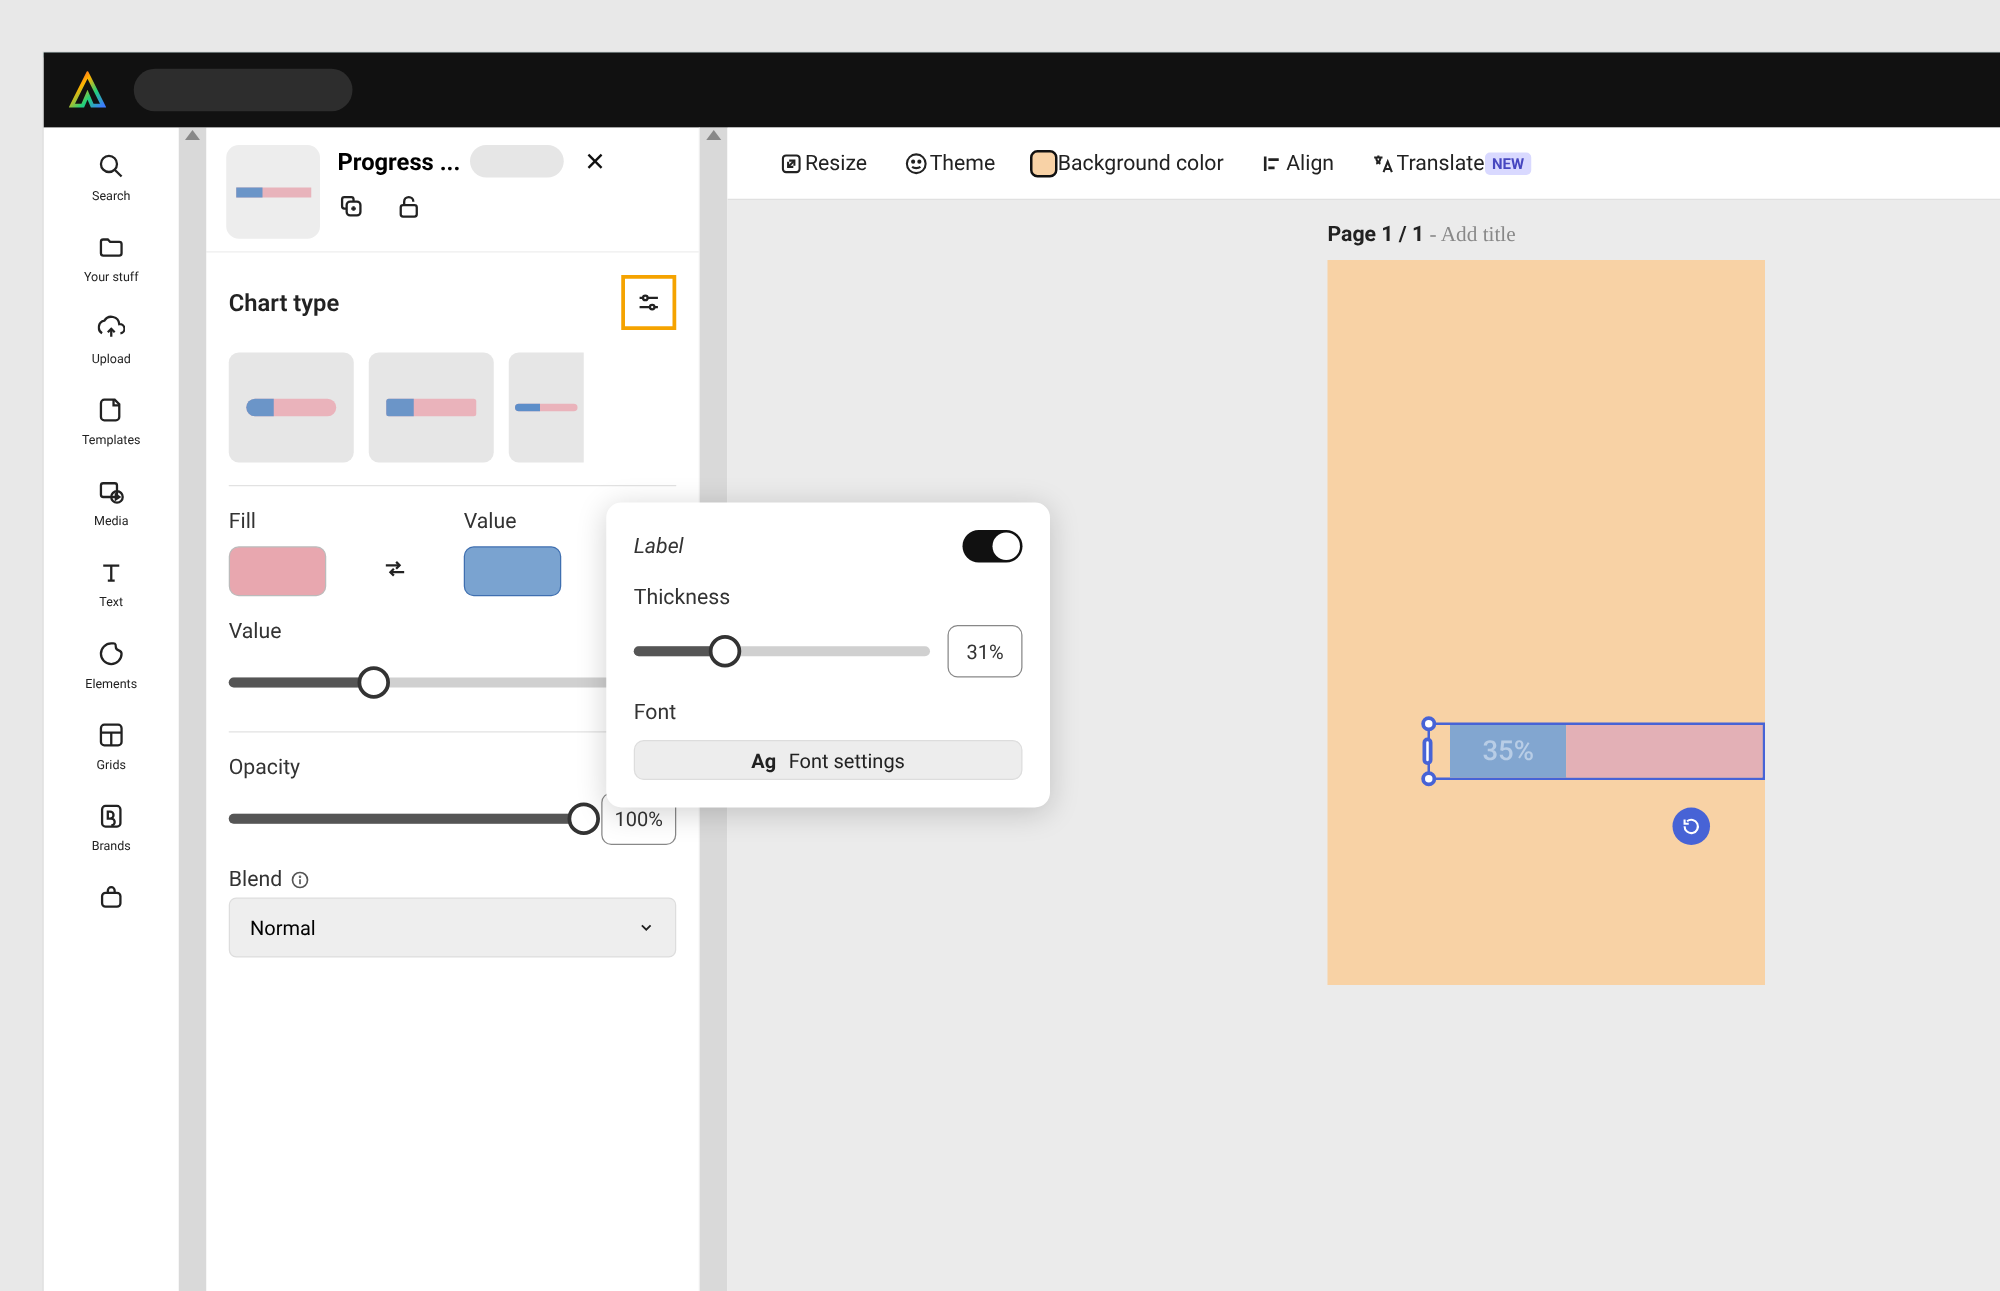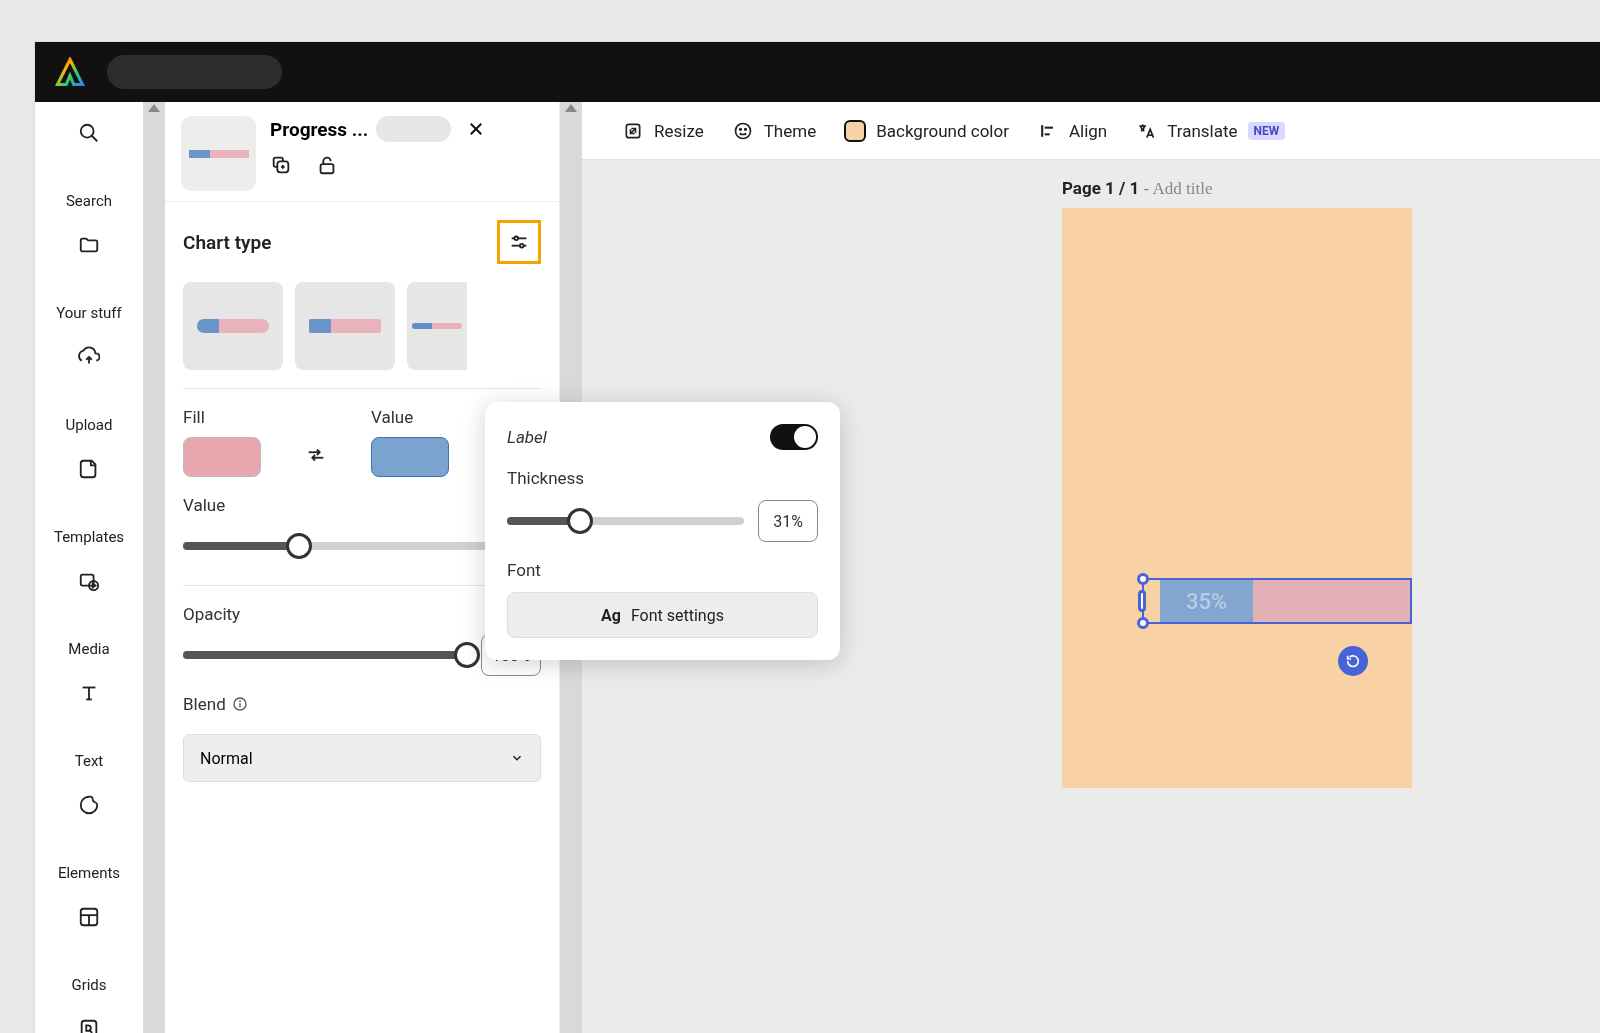--- a/index.html
+++ b/index.html
@@ -8,21 +8,21 @@
   .top-bar { height: 60px; background: #111; display: flex; align-items: center; padding: 0 20px; gap: 22px; }
   .top-bar-accent { position: absolute; left: 35px; right:0; top: 42px; height: 4px; background: #1a6f6f; }
   .logo { width: 30px; height: 30px; }
   .logo svg { width: 30px; height: 30px; }
   .search-pill { width: 175px; height: 34px; border-radius: 17px; background: #2d2d2d; }
 
   .main { flex: 1; display: flex; overflow: hidden; position: relative; }
   .left-nav { width: 108px; background: #fff; display: flex; flex-direction: column; align-items: center; padding-top: 18px; gap: 22px; }
   .nav-item { display: flex; flex-direction: column; align-items: center; gap: 6px; cursor: pointer; color: #222; }
   .nav-item span.icon { width: 26px; height: 26px; display: flex; align-items: center; justify-content: center; }
-  .nav-item .lbl { font-size: 15px; color: #222; margin-top: 40px; }
+  .nav-item .lbl { font-size: 10px; color: #222; }
 
   .scroll-gutter { width: 22px; background: #d9d9d9; position: relative; display:flex; flex-direction:column; align-items:center; padding-top:2px;}
   .scroll-gutter .arrow-up { width:0;height:0;border-left:6px solid transparent;border-right:6px solid transparent;border-bottom:8px solid #888; }
   .scroll-gutter.right { margin-left: 0; }
 
   .props-panel { width: 395px; background: #fff; display: flex; flex-direction: column; border-right: 1px solid #eee;}
   .panel-header { padding: 14px 16px 10px 16px; display: flex; align-items: flex-start; gap: 14px; border-bottom: 1px solid #eee;}
   .thumb { width: 75px; height: 75px; border-radius: 10px; background: #ededed; display:flex; align-items:center; justify-content:center;}
   .thumb-bar { width: 60px; height: 8px; background:#e8b3bb; display:flex;}
   .thumb-bar .p { background:#6b95c8; width: 35%; }
@@ -57,27 +57,27 @@
   .swap-ic { align-self:center; margin-top:26px; cursor:pointer;}
 
   .slider-row { display:flex; align-items:center; gap: 14px;}
   .slider-track { position:relative; flex:1; height: 8px; background:#d0d0d0; border-radius:4px;}
   .slider-fill { position:absolute; left:0; top:0; bottom:0; background:#555; border-radius:4px;}
   .slider-thumb { position:absolute; top:50%; transform:translate(-50%,-50%); width:26px; height:26px; background:#fff; border:3px solid #333; border-radius:50%;}
   .num-box { width: 60px; height: 42px; border:1.5px solid #888; border-radius:8px; display:flex; align-items:center; justify-content:center; font-size:16px; color:#333;}
   .num-box.partial { width:14px; border-top-right-radius:0;border-bottom-right-radius:0; border-right:none; overflow:hidden; justify-content:flex-start; padding-left:4px;}
 
   .blend-row { display:flex; align-items:center; gap:6px;}
-  .blend-select { margin-top:20px; height:48px; background:#eee; border:1px solid #ddd; border-radius:6px; display:flex; align-items:center; justify-content:space-between; padding: 0 16px; cursor:pointer;}
+  .blend-select { margin-top:4px; height:48px; background:#eee; border:1px solid #ddd; border-radius:6px; display:flex; align-items:center; justify-content:space-between; padding: 0 16px; cursor:pointer;}
   .blend-select .chev { font-size:16px;}
 
   
   .canvas-area { flex:1; background:#ebebeb; position:relative;}
   .tool-strip { position:absolute; left:0; right:0; top:0; height:58px; background:#fff; border-bottom:1px solid #e0e0e0; display:flex; align-items:center; gap: 28px; padding-left: 40px; z-index:2;}
-  .tool-item { display:flex; align-items:center; gap:10px; font-size:17px; color:#222; cursor:pointer;}
+  .tool-item { display:flex; align-items:center; font-size:17px; color:#222; cursor:pointer;}
   .tool-item .ti-ic { width:22px; height:22px; display:flex; align-items:center; justify-content:center;}
   .bg-swatch-icon { width:22px; height:22px; border-radius:6px; background:#f8d2a6; border:2px solid #111;}
   .new-badge { background:#d9d9ff; color:#4747c0; font-size:12px; font-weight:700; padding:2px 6px; border-radius:4px;}
 
   .page-label { position:absolute; top: 76px; left: 480px; font-size:17px; color:#222;}
   .page-label .sub { color:#888;font-family:Liberation Serif, serif;}
   .doc { position:absolute; top: 106px; left: 480px; width: 350px; height: 580px; background:#f8d2a5; }
 
   .progress-el { position:absolute; left: 80px; top: 370px; width: 270px; height: 46px; display:flex; border:2px solid #4763d6;}
   .progress-el .pf { background:#82a6d0; width:35%; display:flex; align-items:center; justify-content:center; color:#b8cde6; font-size:22px; font-weight:500;margin-left:16px;}
@@ -92,21 +92,21 @@
   
   .popover { position:absolute; left: 450px; top: 300px; width: 355px; background:#fff; border-radius: 12px; box-shadow: 0 4px 24px rgba(0,0,0,.18); padding: 22px 22px 22px 22px; z-index: 20; display:flex; flex-direction:column; gap: 18px;}
   .pop-row { display:flex; align-items:center; justify-content:space-between;font-style:italic;}
   .pop-label { font-size:17px; color:#333;}
   .toggle { width:48px; height:26px; border-radius:13px; background:#111; position:relative; cursor:pointer;}
   .toggle.off { background:#e0e0e0;}
   .toggle .knob { position:absolute; top:2px; width:22px; height:22px; background:#fff; border-radius:50%;}
   .toggle.on .knob { right:2px;}
   .toggle.off .knob { left:2px; box-shadow: inset 0 0 0 2px #888;}
   .pop-section { display:flex; flex-direction:column; gap:12px;}
-  .font-btn { height:46px; background:#ededed; border:1px solid #ddd; border-radius:8px; display:flex; align-items:center; justify-content:center; gap:10px; cursor:pointer; font-size:16px; color:#222;}
+  .font-btn { height:32px; background:#ededed; border:1px solid #ddd; border-radius:8px; display:flex; align-items:center; justify-content:center; gap:10px; cursor:pointer; font-size:16px; color:#222;}
   .font-btn .ag { font-weight:700;}
 
   svg { display:block; }
 </style>
 </head>
 <body>
 
 <div class="top-bar-accent"></div>
 
 <div class="app-frame">

